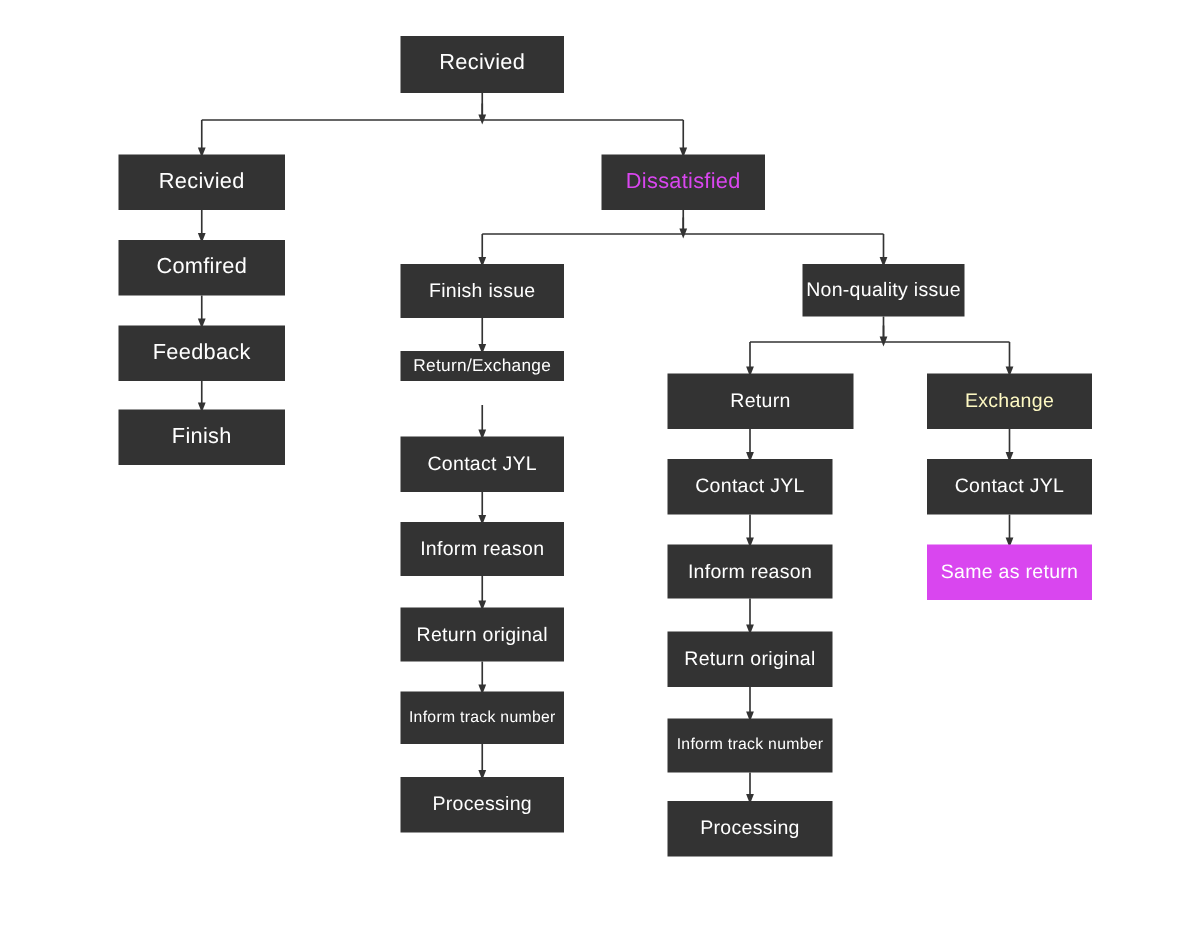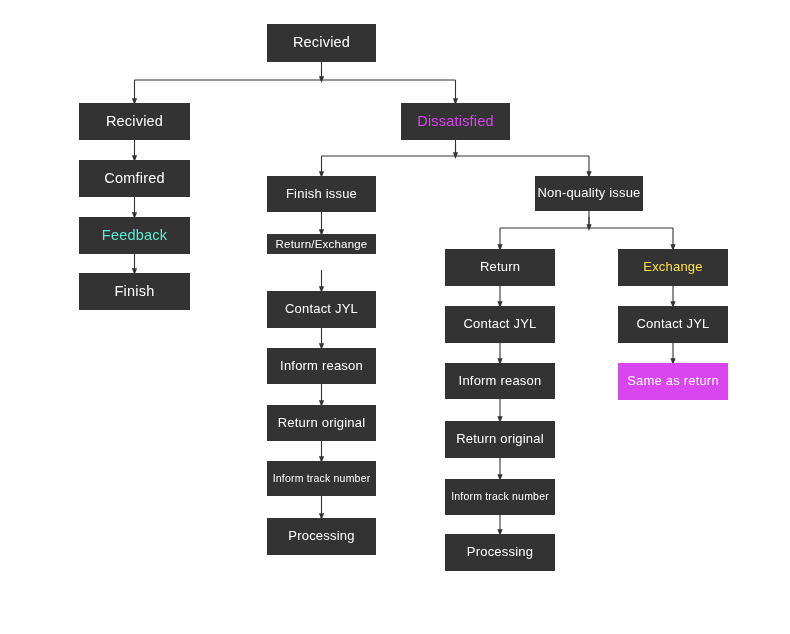--- a/index.html
+++ b/index.html
@@ -100,21 +100,21 @@
       </div>
       <div class="node sz-lg" style="left: 79px; top: 103px; width: 111px; height: 37px; background: rgb(51, 51, 51); color: rgb(255, 255, 255);">
         <span class="node-label">Recivied</span>
       </div>
       <div class="node sz-lg" style="left: 401px; top: 103px; width: 109px; height: 37px; background: rgb(51, 51, 51); color: #d946ef;">
         <span class="node-label">Dissatisfied</span>
       </div>
       <div class="node sz-lg" style="left: 79px; top: 160px; width: 111px; height: 37px; background: rgb(51, 51, 51); color: #ffffff;">
         <span class="node-label">Comfired</span>
       </div>
-      <div class="node sz-lg" style="left: 79px; top: 217px; width: 111px; height: 37px; background: rgb(51, 51, 51); color: #5eead4;">
+      <div class="node sz-lg" style="left: 79px; top: 217px; width: 111px; height: 37px; background: rgb(51, 51, 51); color: #ffffff;">
         <span class="node-label">Feedback</span>
       </div>
       <div class="node sz-lg" style="left: 79px; top: 273px; width: 111px; height: 37px; background: rgb(51, 51, 51); color: rgb(255, 255, 255);">
         <span class="node-label">Finish</span>
       </div>
       <div class="node sz-md" style="left: 267px; top: 176px; width: 109px; height: 36px; background: rgb(51, 51, 51); color: rgb(255, 255, 255);">
         <span class="node-label">Finish issue</span>
       </div>
       <div class="node sz-md" style="left: 535px; top: 176px; width: 108px; height: 35px; background: rgb(51, 51, 51); color: rgb(255, 255, 255);">
         <span class="node-label">Non-quality issue</span>
@@ -130,24 +130,24 @@
       </div>
       <div class="node sz-md" style="left: 267px; top: 405px; width: 109px; height: 36px; background: rgb(51, 51, 51); color: rgb(255, 255, 255);">
         <span class="node-label">Return original</span>
       </div>
       <div class="node sz-xs" style="left: 267px; top: 461px; width: 109px; height: 35px; background: rgb(51, 51, 51); color: rgb(255, 255, 255);">
         <span class="node-label">Inform track number</span>
       </div>
       <div class="node sz-md" style="left: 267px; top: 518px; width: 109px; height: 37px; background: rgb(51, 51, 51); color: rgb(255, 255, 255);">
         <span class="node-label">Processing</span>
       </div>
-      <div class="node sz-md" style="left: 445px; top: 249px; width: 110px; height: 37px; background: rgb(51, 51, 51); color: rgb(255, 255, 255);">
+      <div class="node sz-md" style="left: 445px; top: 249px; width: 124px; height: 37px; background: rgb(51, 51, 51); color: rgb(255, 255, 255);">
         <span class="node-label">Return</span>
       </div>
-      <div class="node sz-md" style="left: 618px; top: 249px; width: 110px; height: 37px; background: rgb(51, 51, 51); color: #fde047;">
+      <div class="node sz-md" style="left: 618px; top: 249px; width: 110px; height: 37px; background: rgb(51, 51, 51); color: #fef9c3;">
         <span class="node-label">Exchange</span>
       </div>
       <div class="node sz-md" style="left: 445px; top: 306px; width: 110px; height: 37px; background: rgb(51, 51, 51); color: rgb(255, 255, 255);">
         <span class="node-label">Contact JYL</span>
       </div>
       <div class="node sz-md" style="left: 618px; top: 306px; width: 110px; height: 37px; background: rgb(51, 51, 51); color: rgb(255, 255, 255);">
         <span class="node-label">Contact JYL</span>
       </div>
       <div class="node sz-md" style="left: 445px; top: 363px; width: 110px; height: 36px; background: rgb(51, 51, 51); color: rgb(255, 255, 255);">
         <span class="node-label">Inform reason</span>

